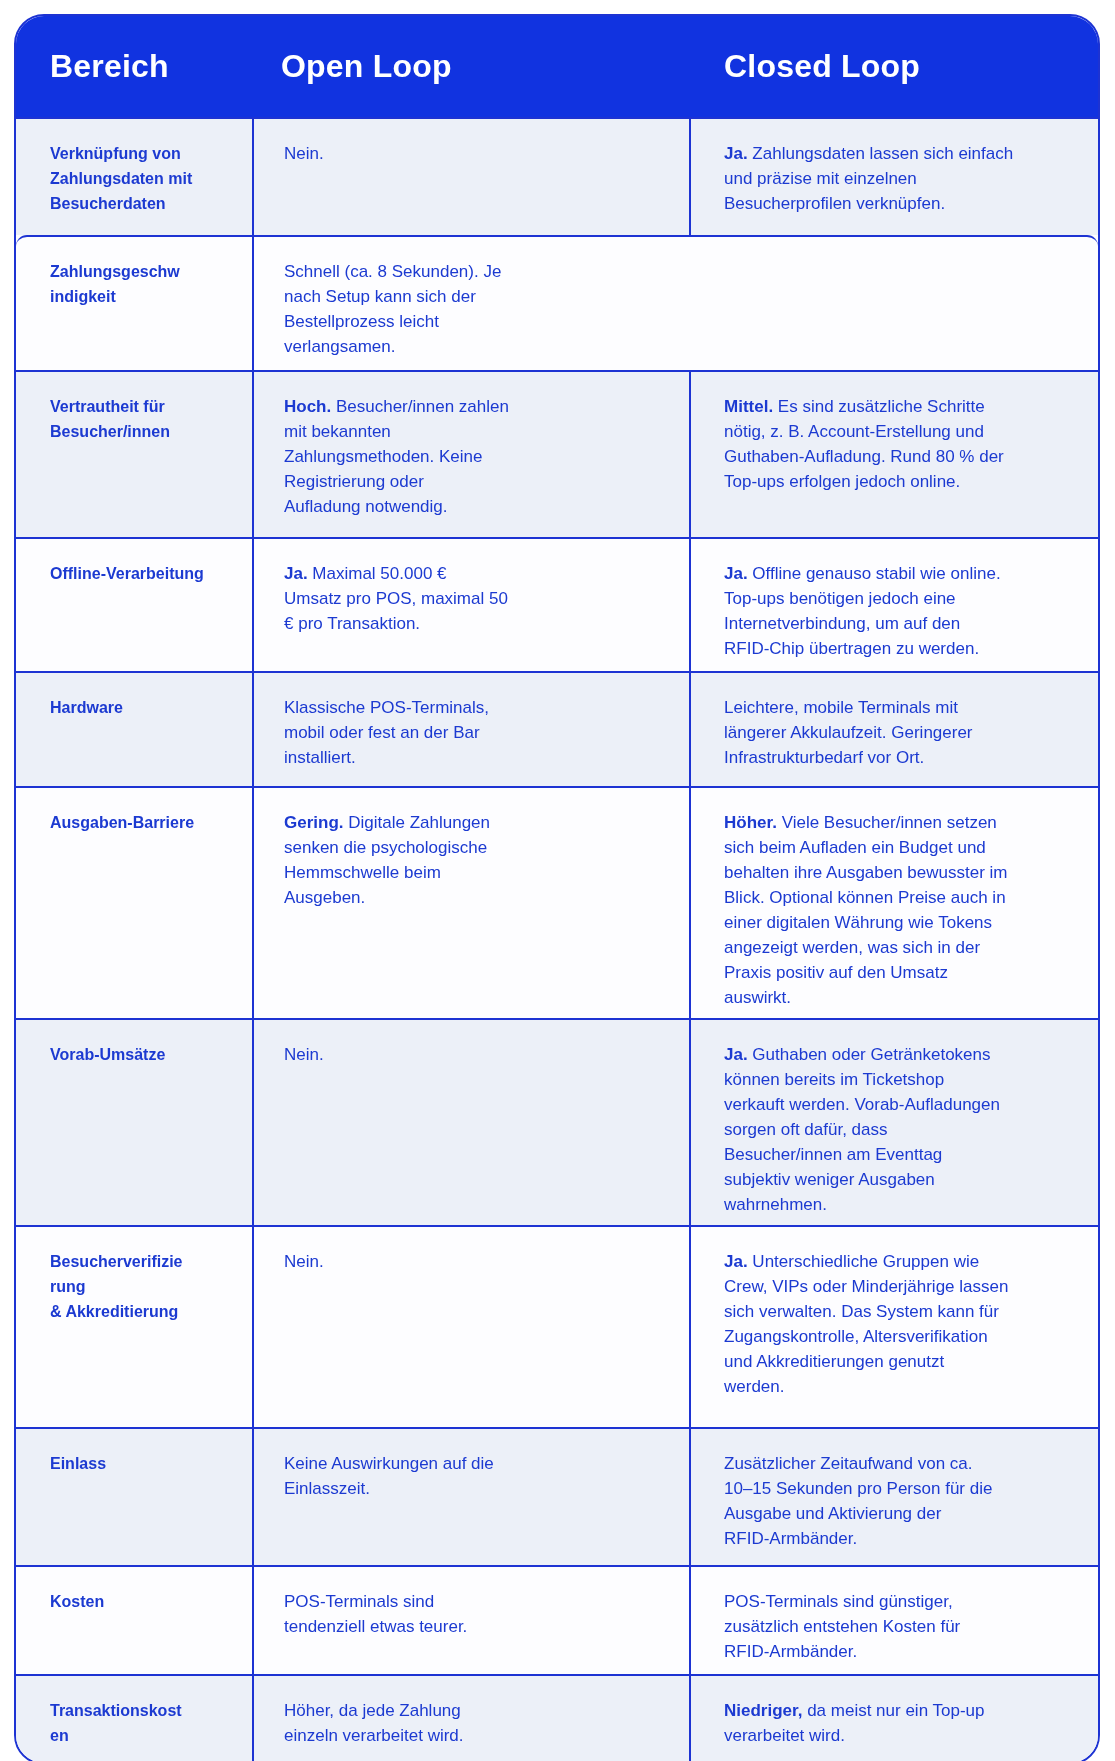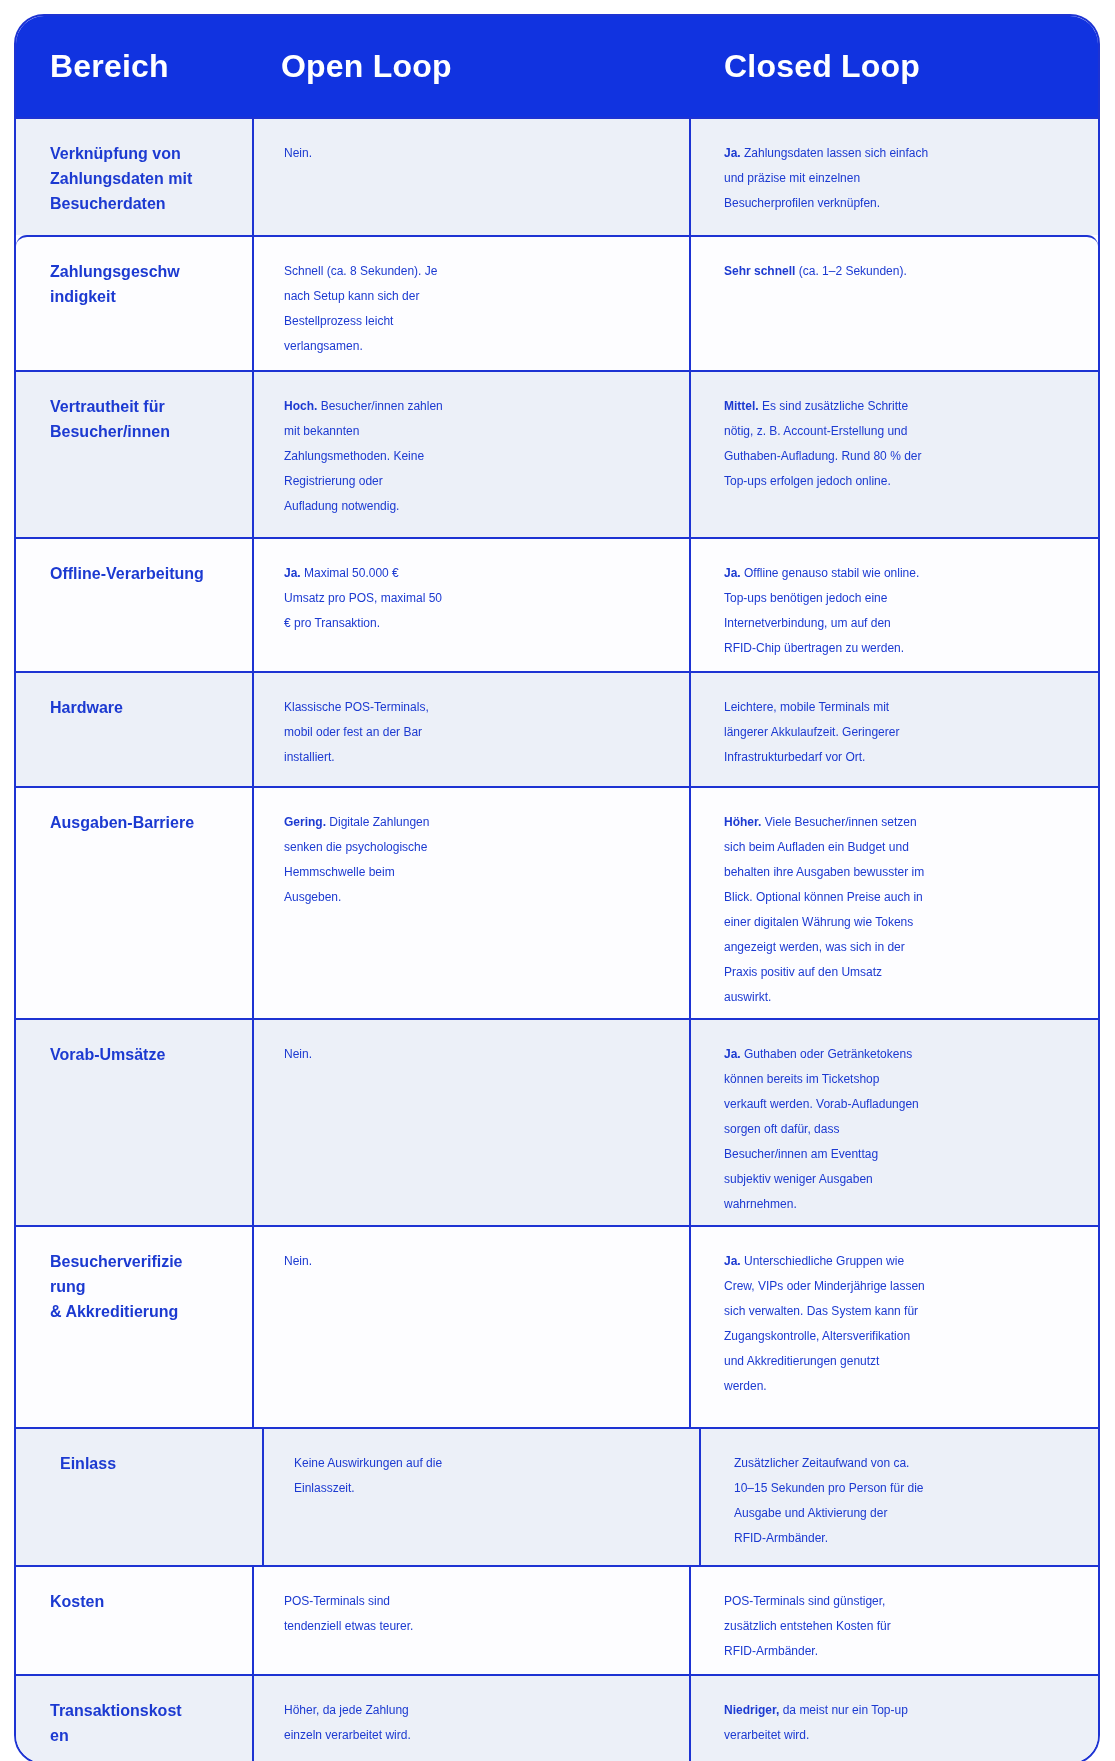--- a/index.html
+++ b/index.html
@@ -42,21 +42,21 @@
   .row {
     display: grid;
     grid-template-columns: 236px 437px 1fr;
     border-top: 2px solid #1d33d3;
     background: #fdfdff;
   }
   .row.alt { background: #ecf0f8; }
   .cell {
     box-sizing: border-box;
     padding: 22px 24px 8px 30px;
-    font-size: 12px;
+    font-size: 17px;
     line-height: 25px;
     color: #1c3ad1;
     white-space: pre-line;
   }
   .c1 {
     font-weight: 700;
     font-size: 16px;
     padding-left: 34px;
     padding-right: 8px;
   }
@@ -65,21 +65,21 @@
   .lead { font-weight: 700; margin-top: 36px; }
   
   .r1  { min-height: 116px; }
   .r2  { min-height: 133px; border-radius: 11px; }
   .r3  { min-height: 165px; }
   .r4  { min-height: 132px; }
   .r5  { min-height: 113px; }
   .r6  { min-height: 224px; }
   .r7  { min-height: 195px; }
   .r8  { min-height: 200px; }
-  .r9  { min-height: 136px; padding-left: 10px; }
+  .r9  { min-height: 136px; }
   .r10 { min-height: 107px; }
   .r11 { min-height: 87px; }
 </style>
 </head>
 <body>
 
 <div class="page">
   <div class="table">
 
     <div class="thead">
@@ -98,21 +98,20 @@
 Besucherprofilen verknüpfen.</span></div>
     </div>
 
     <div class="row r2">
       <div class="cell c1">Zahlungsgeschw
 indigkeit</div>
       <div class="cell c2"><span class="lead"></span><span>Schnell (ca. 8 Sekunden). Je
 nach Setup kann sich der
 Bestellprozess leicht
 verlangsamen.</span></div>
-      <div class="cell c3"><span class="lead">Sehr schnell</span><span> (ca. 1–2 Sekunden).</span></div>
     </div>
 
     <div class="row alt r3">
       <div class="cell c1">Vertrautheit für
 Besucher/innen</div>
       <div class="cell c2"><span class="lead">Hoch.</span><span> Besucher/innen zahlen
 mit bekannten
 Zahlungsmethoden. Keine
 Registrierung oder
 Aufladung notwendig.</span></div>

